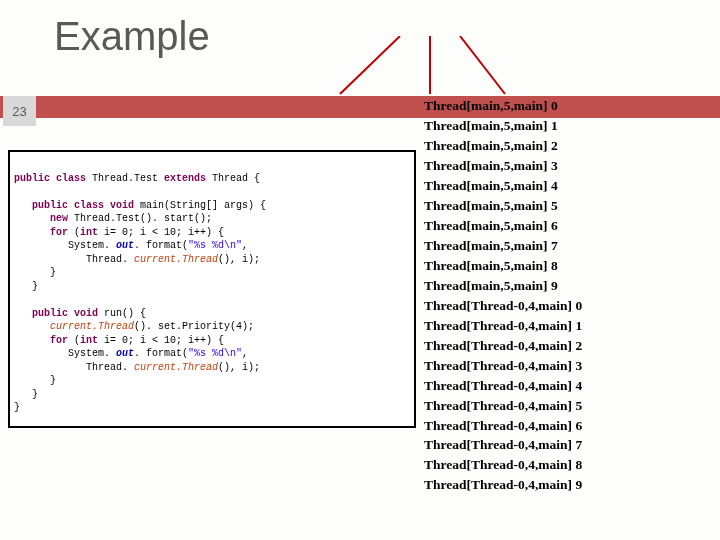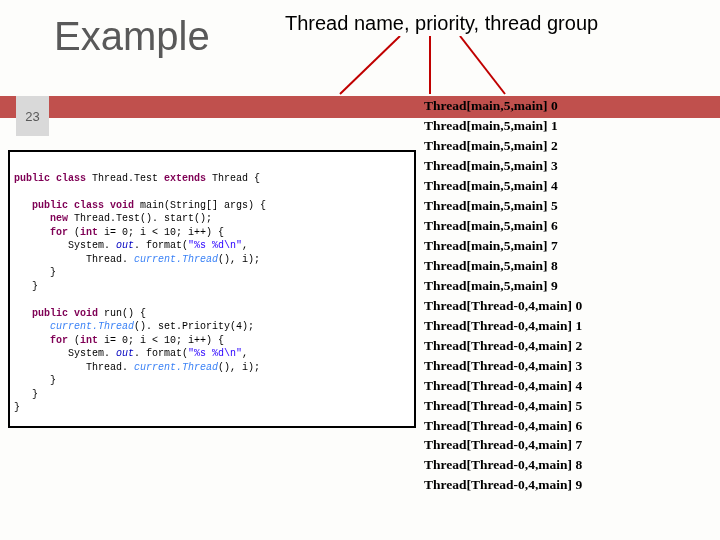--- a/index.html
+++ b/index.html
@@ -41,24 +41,24 @@
   .page-num-bar {
     position: absolute;
     left: 0;
     top: 96px;
     width: 720px;
     height: 22px;
     background: #c0504d;
   }
   .page-num-box {
     position: absolute;
-    left: 16px;
+    left: 3px;
     top: 96px;
     width: 33px;
-    height: 40px;
+    height: 30px;
     background: #d9d9d9;
     color: #595959;
     font-size: 13px;
     display: flex;
     align-items: center;
     justify-content: center;
   }
   .code-box {
     position: absolute;
     left: 8px;
@@ -68,43 +68,42 @@
     border: 2px solid #000;
     background: #fff;
     padding: 6px 4px;
     font-family: "Courier New", monospace;
     font-size: 10px;
     line-height: 1.35;
     white-space: pre;
     overflow: hidden;
   }
   .kw { color: #7f0055; font-weight: bold; }
-  .it { font-style: italic; color: #3b82f6; }
-  .itblue { font-style: italic; color: #0000c0; }
+  .it { font-style: italic; color: #c2410c; }
+  .itblue { font-style: italic; color: #0000c0; font-weight: bold; }
   .str { color: #2a00ff; }
   .output-box {
     position: absolute;
     left: 424px;
     top: 96px;
     width: 290px;
     height: 408px;
     font-family: Liberation Serif, serif;
     font-size: 13.5px;
     line-height: 1.48;
     white-space: pre;
     color: #000;
     font-weight: bold;
   }
 </style>
 </head>
 <body>
 
 <div class="header">
   <div class="title">Example</div>
-  <div class="subtitle">Thread name, priority, thread group</div>
   <svg class="arrows" viewBox="0 0 200 60">
     <line x1="70" y1="0" x2="10" y2="58" stroke="#c00000" stroke-width="2"></line>
     <line x1="100" y1="0" x2="100" y2="58" stroke="#c00000" stroke-width="2"></line>
     <line x1="130" y1="0" x2="175" y2="58" stroke="#c00000" stroke-width="2"></line>
   </svg>
 </div>
 
 <div class="page-num-bar"></div>
 <div class="page-num-box">23</div>
 

